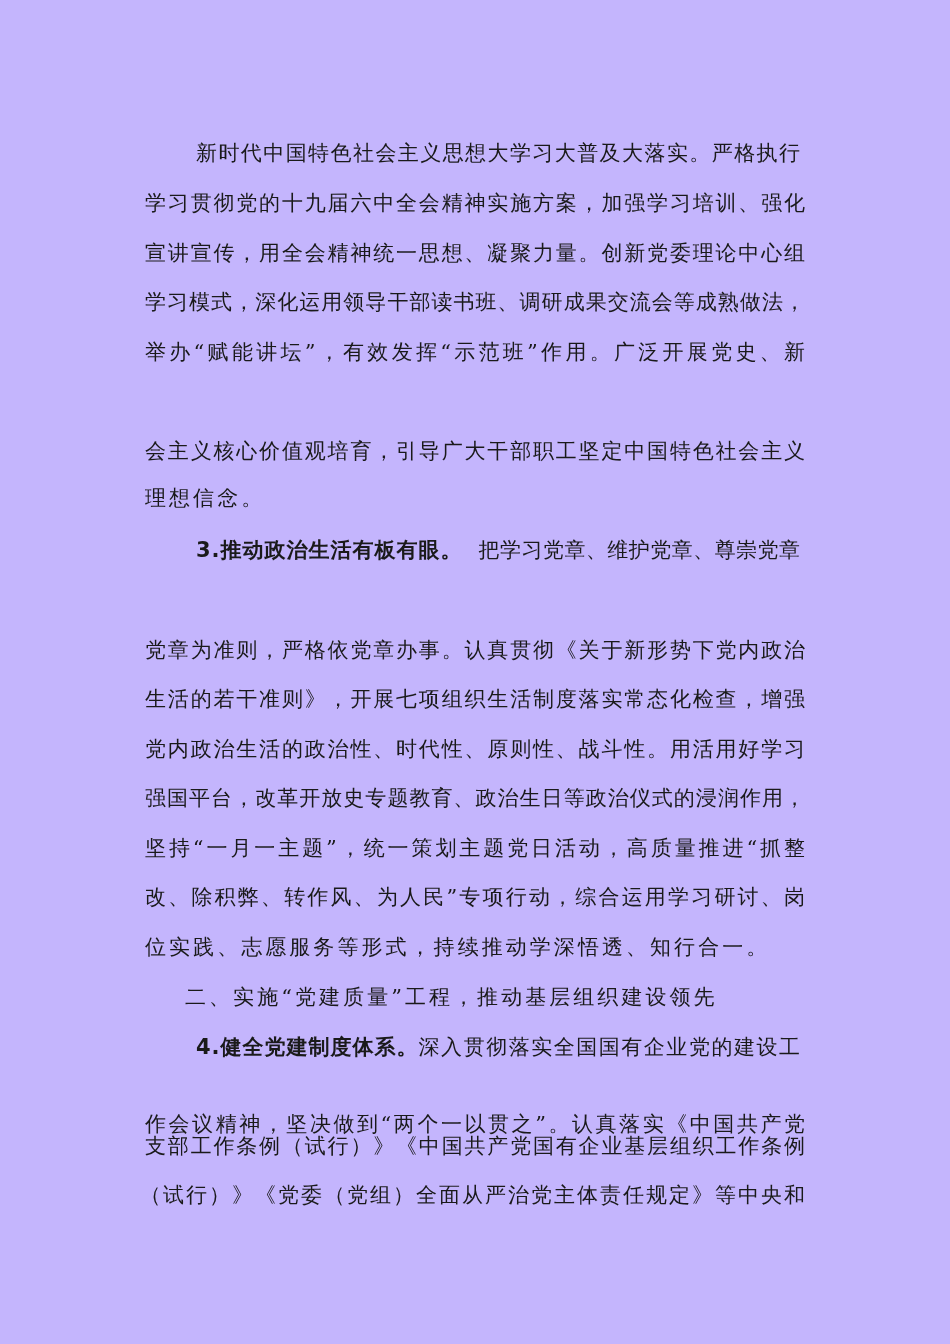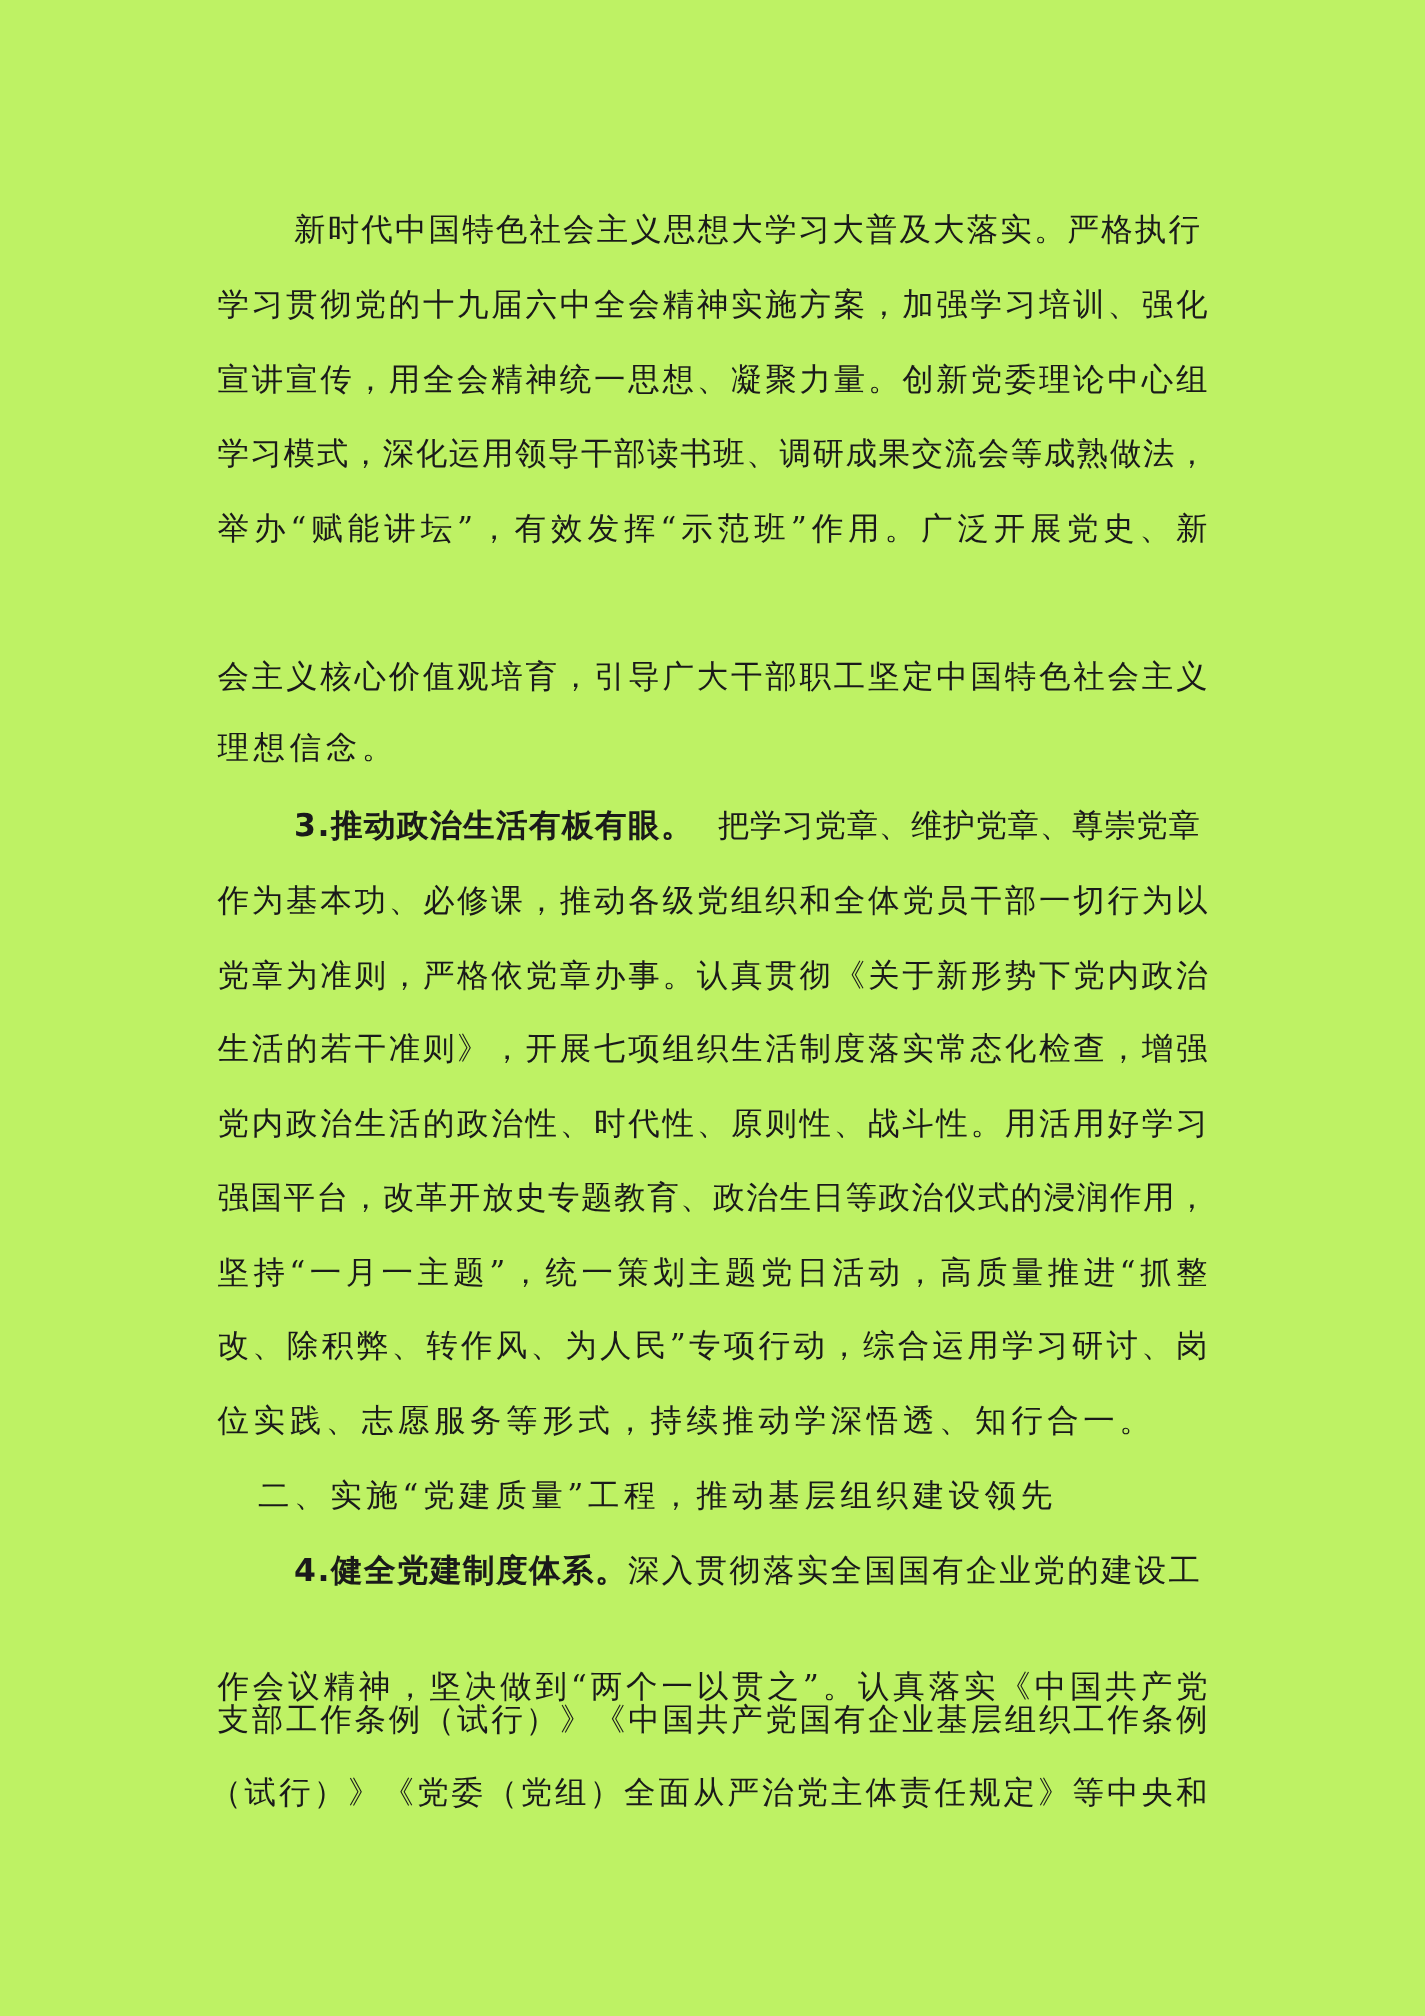--- a/index.html
+++ b/index.html
@@ -1,17 +1,17 @@
 <!DOCTYPE html>
 <html><head>
 <meta charset="utf-8">
 <style>
   html, body { margin: 0; padding: 0; background: #ffffff; }
   body { width: 950px; height: 1344px; position: relative; overflow: hidden; }
-  .page { position: absolute; left: 0; top: 0; width: 950px; height: 1344px; background: #bef264; }
+  .page { position: absolute; left: 0; top: 0; width: 950px; height: 1344px; background: #c4b5fd; }
   .line {
     position: absolute;
     left: 145px;
     width: 660px;
     height: 30px;
     font-family: "DejaVu Serif", "Liberation Serif", serif;
     font-size: 21px;
     line-height: 30px;
     color: #1a1a1a;
     white-space: nowrap;
@@ -30,30 +30,29 @@
   <div class="line justify" style="top:238px;">宣讲宣传，用全会精神统一思想、凝聚力量。创新党委理论中心组</div>
   <div class="line justify" style="top:287px;">学习模式，深化运用领导干部读书班、调研成果交流会等成熟做法，</div>
   <div class="line justify" style="top:337px;">举办“赋能讲坛”，有效发挥“示范班”作用。广泛开展党史、新</div>
   <div class="line justify" style="top:436px;">会主义核心价值观培育，引导广大干部职工坚定中国特色社会主义</div>
   <div class="line" style="top:483px;">理想信念。</div>
 
   <div class="line" style="top:535px; left:196px; width:604px; display:flex; justify-content:space-between; letter-spacing:0;">
     <span class="bold">3.推动政治生活有板有眼。</span>
     <span style="flex:1; text-align:justify; text-align-last:justify; margin-left:16px;">把学习党章、维护党章、尊崇党章</span>
   </div>
-  <div class="line justify" style="top:585px;">作为基本功、必修课，推动各级党组织和全体党员干部一切行为以</div>
   <div class="line justify" style="top:635px;">党章为准则，严格依党章办事。认真贯彻《关于新形势下党内政治</div>
   <div class="line justify" style="top:684px;">生活的若干准则》，开展七项组织生活制度落实常态化检查，增强</div>
   <div class="line justify" style="top:734px;">党内政治生活的政治性、时代性、原则性、战斗性。用活用好学习</div>
   <div class="line justify" style="top:783px;">强国平台，改革开放史专题教育、政治生日等政治仪式的浸润作用，</div>
   <div class="line justify" style="top:833px;">坚持“一月一主题”，统一策划主题党日活动，高质量推进“抓整</div>
   <div class="line justify" style="top:882px;">改、除积弊、转作风、为人民”专项行动，综合运用学习研讨、岗</div>
   <div class="line" style="top:932px;">位实践、志愿服务等形式，持续推动学深悟透、知行合一。</div>
 
-  <div class="line" style="top:982px; left:172px;">二、实施“党建质量”工程，推动基层组织建设领先</div>
+  <div class="line" style="top:982px; left:185px;">二、实施“党建质量”工程，推动基层组织建设领先</div>
 
   <div class="line" style="top:1032px; left:196px; width:604px; display:flex; letter-spacing:0;">
     <span class="bold">4.健全党建制度体系。</span>
     <span style="flex:1; text-align:justify; text-align-last:justify;">深入贯彻落实全国国有企业党的建设工</span>
   </div>
   <div class="line justify" style="top:1081px;margin-top:28px;">作会议精神，坚决做到“两个一以贯之”。认真落实《中国共产党</div>
   <div class="line justify" style="top:1131px;">支部工作条例（试行）》《中国共产党国有企业基层组织工作条例</div>
   <div class="line justify" style="top:1180px; left:140px; width:665px;">（试行）》《党委（党组）全面从严治党主体责任规定》等中央和</div>
 
 </div>

